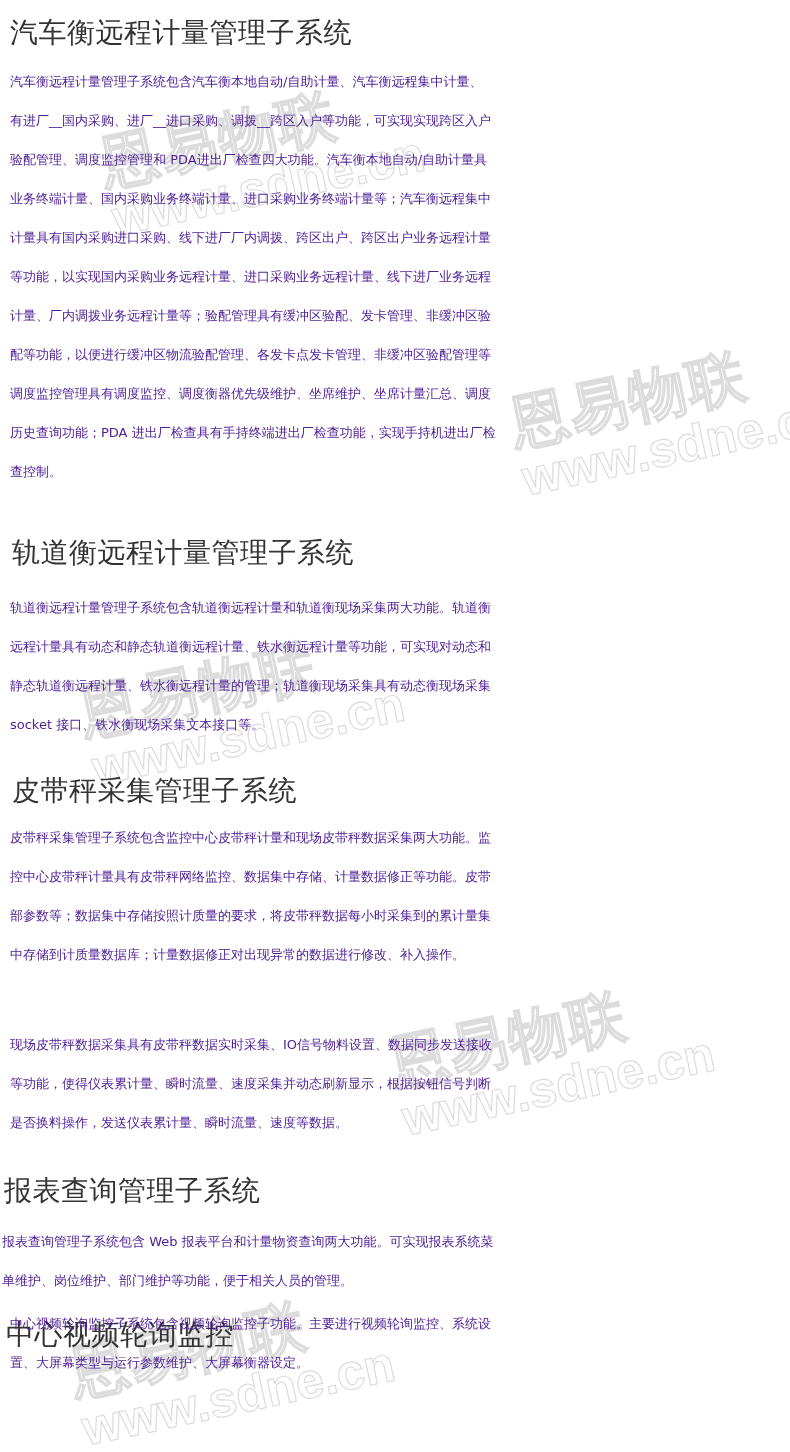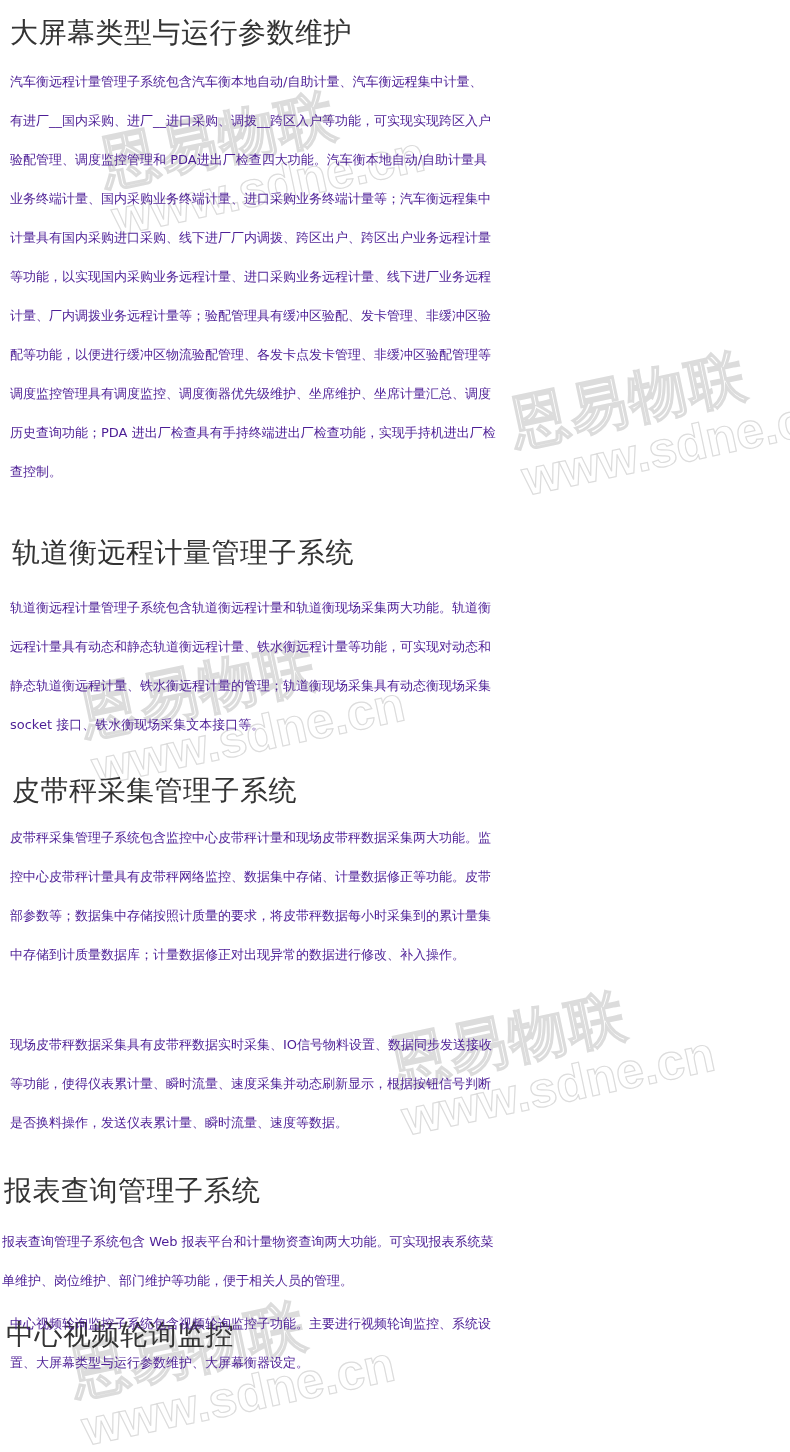--- a/index.html
+++ b/index.html
@@ -86,21 +86,21 @@
   <span class="wm-cn">恩易物联</span>
   <span class="wm-url">www.sdne.cn</span>
 </div>
 <div class="watermark" style="left:65px; top:1345px;">
   <span class="wm-cn">恩易物联</span>
   <span class="wm-url">www.sdne.cn</span>
 </div>
 
 <div class="doc content">
 
-  <h2 class="heading" style="left:10px; top:14px;">大屏幕类型与运行参数维护</h2>
+  <h2 class="heading" style="left:10px; top:14px;">汽车衡远程计量管理子系统</h2>
   <div class="para" style="left:10px; top:62px;">
     <span class="line"> 汽车衡远程计量管理子系统包含汽车衡本地自动/自助计量、汽车衡远程集中计量、</span>
     <span class="line">有进厂__国内采购、进厂__进口采购、调拨__跨区入户等功能，可实现实现跨区入户</span>
     <span class="line">验配管理、调度监控管理和 PDA进出厂检查四大功能。汽车衡本地自动/自助计量具</span>
     <span class="line">业务终端计量、国内采购业务终端计量、进口采购业务终端计量等；汽车衡远程集中</span>
     <span class="line">计量具有国内采购进口采购、线下进厂厂内调拨、跨区出户、跨区出户业务远程计量</span>
     <span class="line">等功能，以实现国内采购业务远程计量、进口采购业务远程计量、线下进厂业务远程</span>
     <span class="line">计量、厂内调拨业务远程计量等；验配管理具有缓冲区验配、发卡管理、非缓冲区验</span>
     <span class="line">配等功能，以便进行缓冲区物流验配管理、各发卡点发卡管理、非缓冲区验配管理等</span>
     <span class="line">调度监控管理具有调度监控、调度衡器优先级维护、坐席维护、坐席计量汇总、调度</span>

